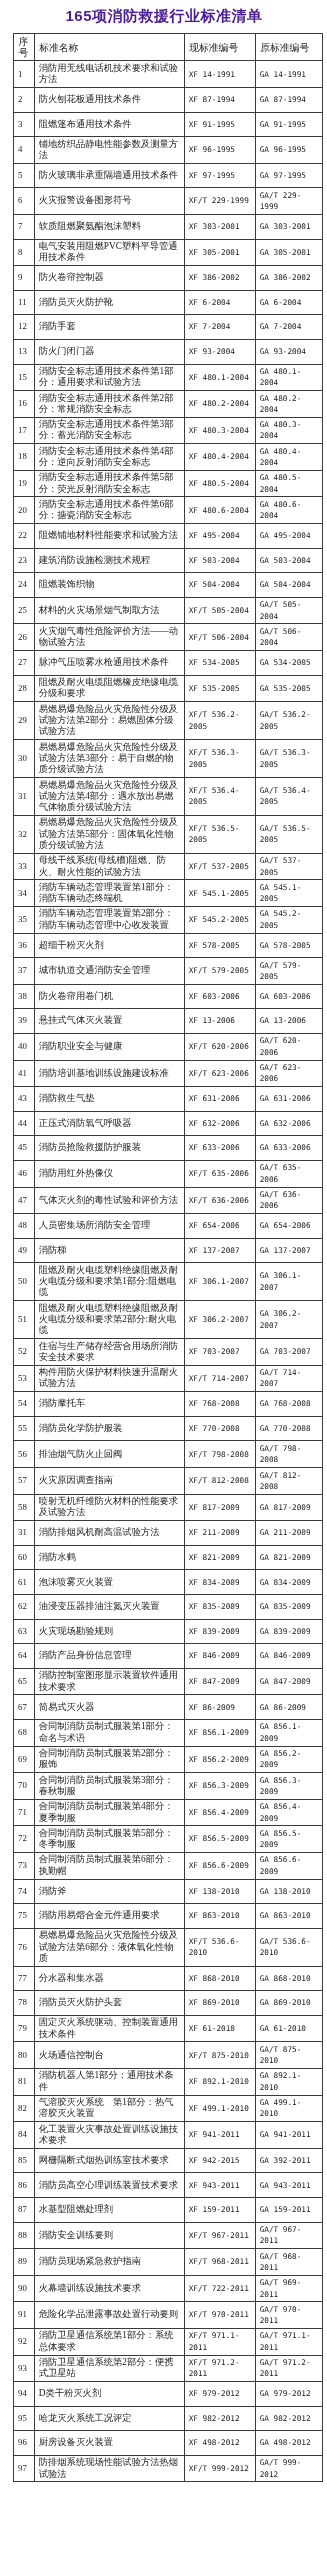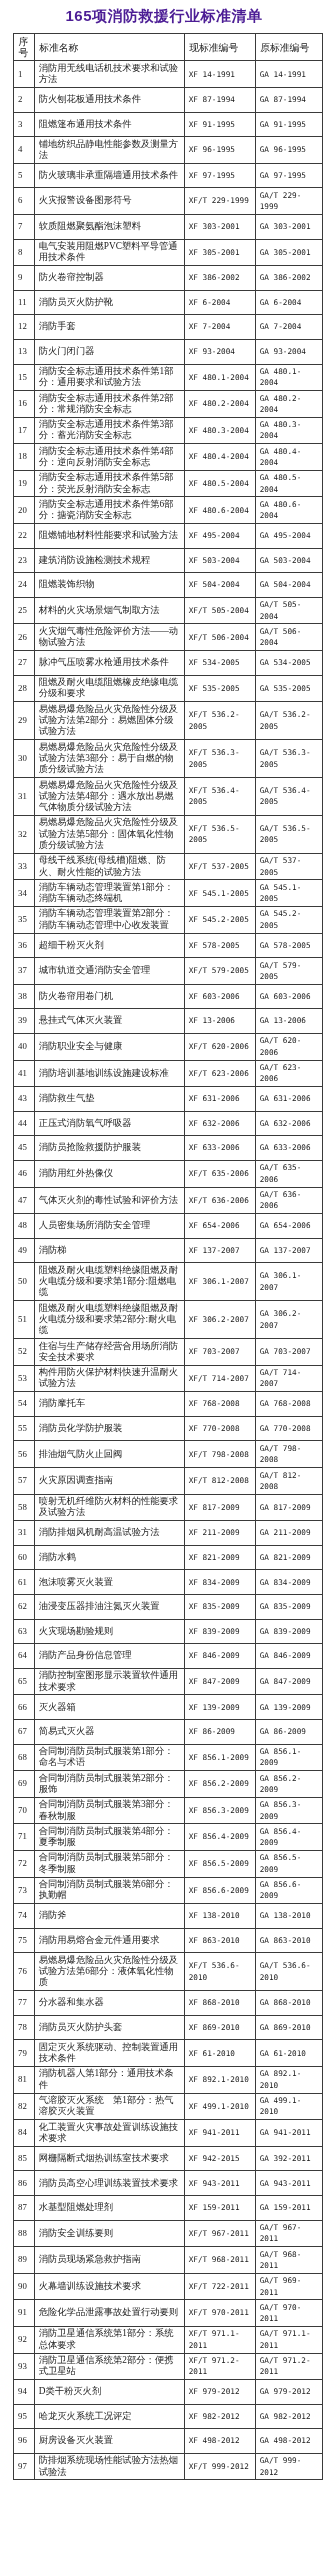--- a/index.html
+++ b/index.html
@@ -500,26 +500,20 @@
     <td class="c-orig">GA 846-2009</td>
   </tr>
 
   <tr>
     <td class="c-idx">65</td>
     <td class="c-name">消防控制室图形显示装置软件通用技术要求</td>
     <td class="c-cur">XF 847-2009</td>
     <td class="c-orig">GA 847-2009</td>
   </tr>
 
-  <tr>
-    <td class="c-idx">66</td>
-    <td class="c-name">灭火器箱</td>
-    <td class="c-cur">XF 139-2009</td>
-    <td class="c-orig">GA 139-2009</td>
-  </tr>
 
   <tr>
     <td class="c-idx">67</td>
     <td class="c-name">简易式灭火器</td>
     <td class="c-cur">XF 86-2009</td>
     <td class="c-orig">GA 86-2009</td>
   </tr>
 
   <tr>
     <td class="c-idx">68</td>
@@ -598,20 +592,26 @@
     <td class="c-orig">GA 869-2010</td>
   </tr>
 
   <tr>
     <td class="c-idx">79</td>
     <td class="c-name">固定灭火系统驱动、控制装置通用技术条件</td>
     <td class="c-cur">XF 61-2010</td>
     <td class="c-orig">GA 61-2010</td>
   </tr>
 
+  <tr>
+    <td class="c-idx">80</td>
+    <td class="c-name">火场通信控制台</td>
+    <td class="c-cur">XF/T 875-2010</td>
+    <td class="c-orig">GA/T 875-2010</td>
+  </tr>
 
   <tr>
     <td class="c-idx">81</td>
     <td class="c-name">消防机器人第1部分：通用技术条件</td>
     <td class="c-cur">XF 892.1-2010</td>
     <td class="c-orig">GA 892.1-2010</td>
   </tr>
 
   <tr>
     <td class="c-idx">82</td>

